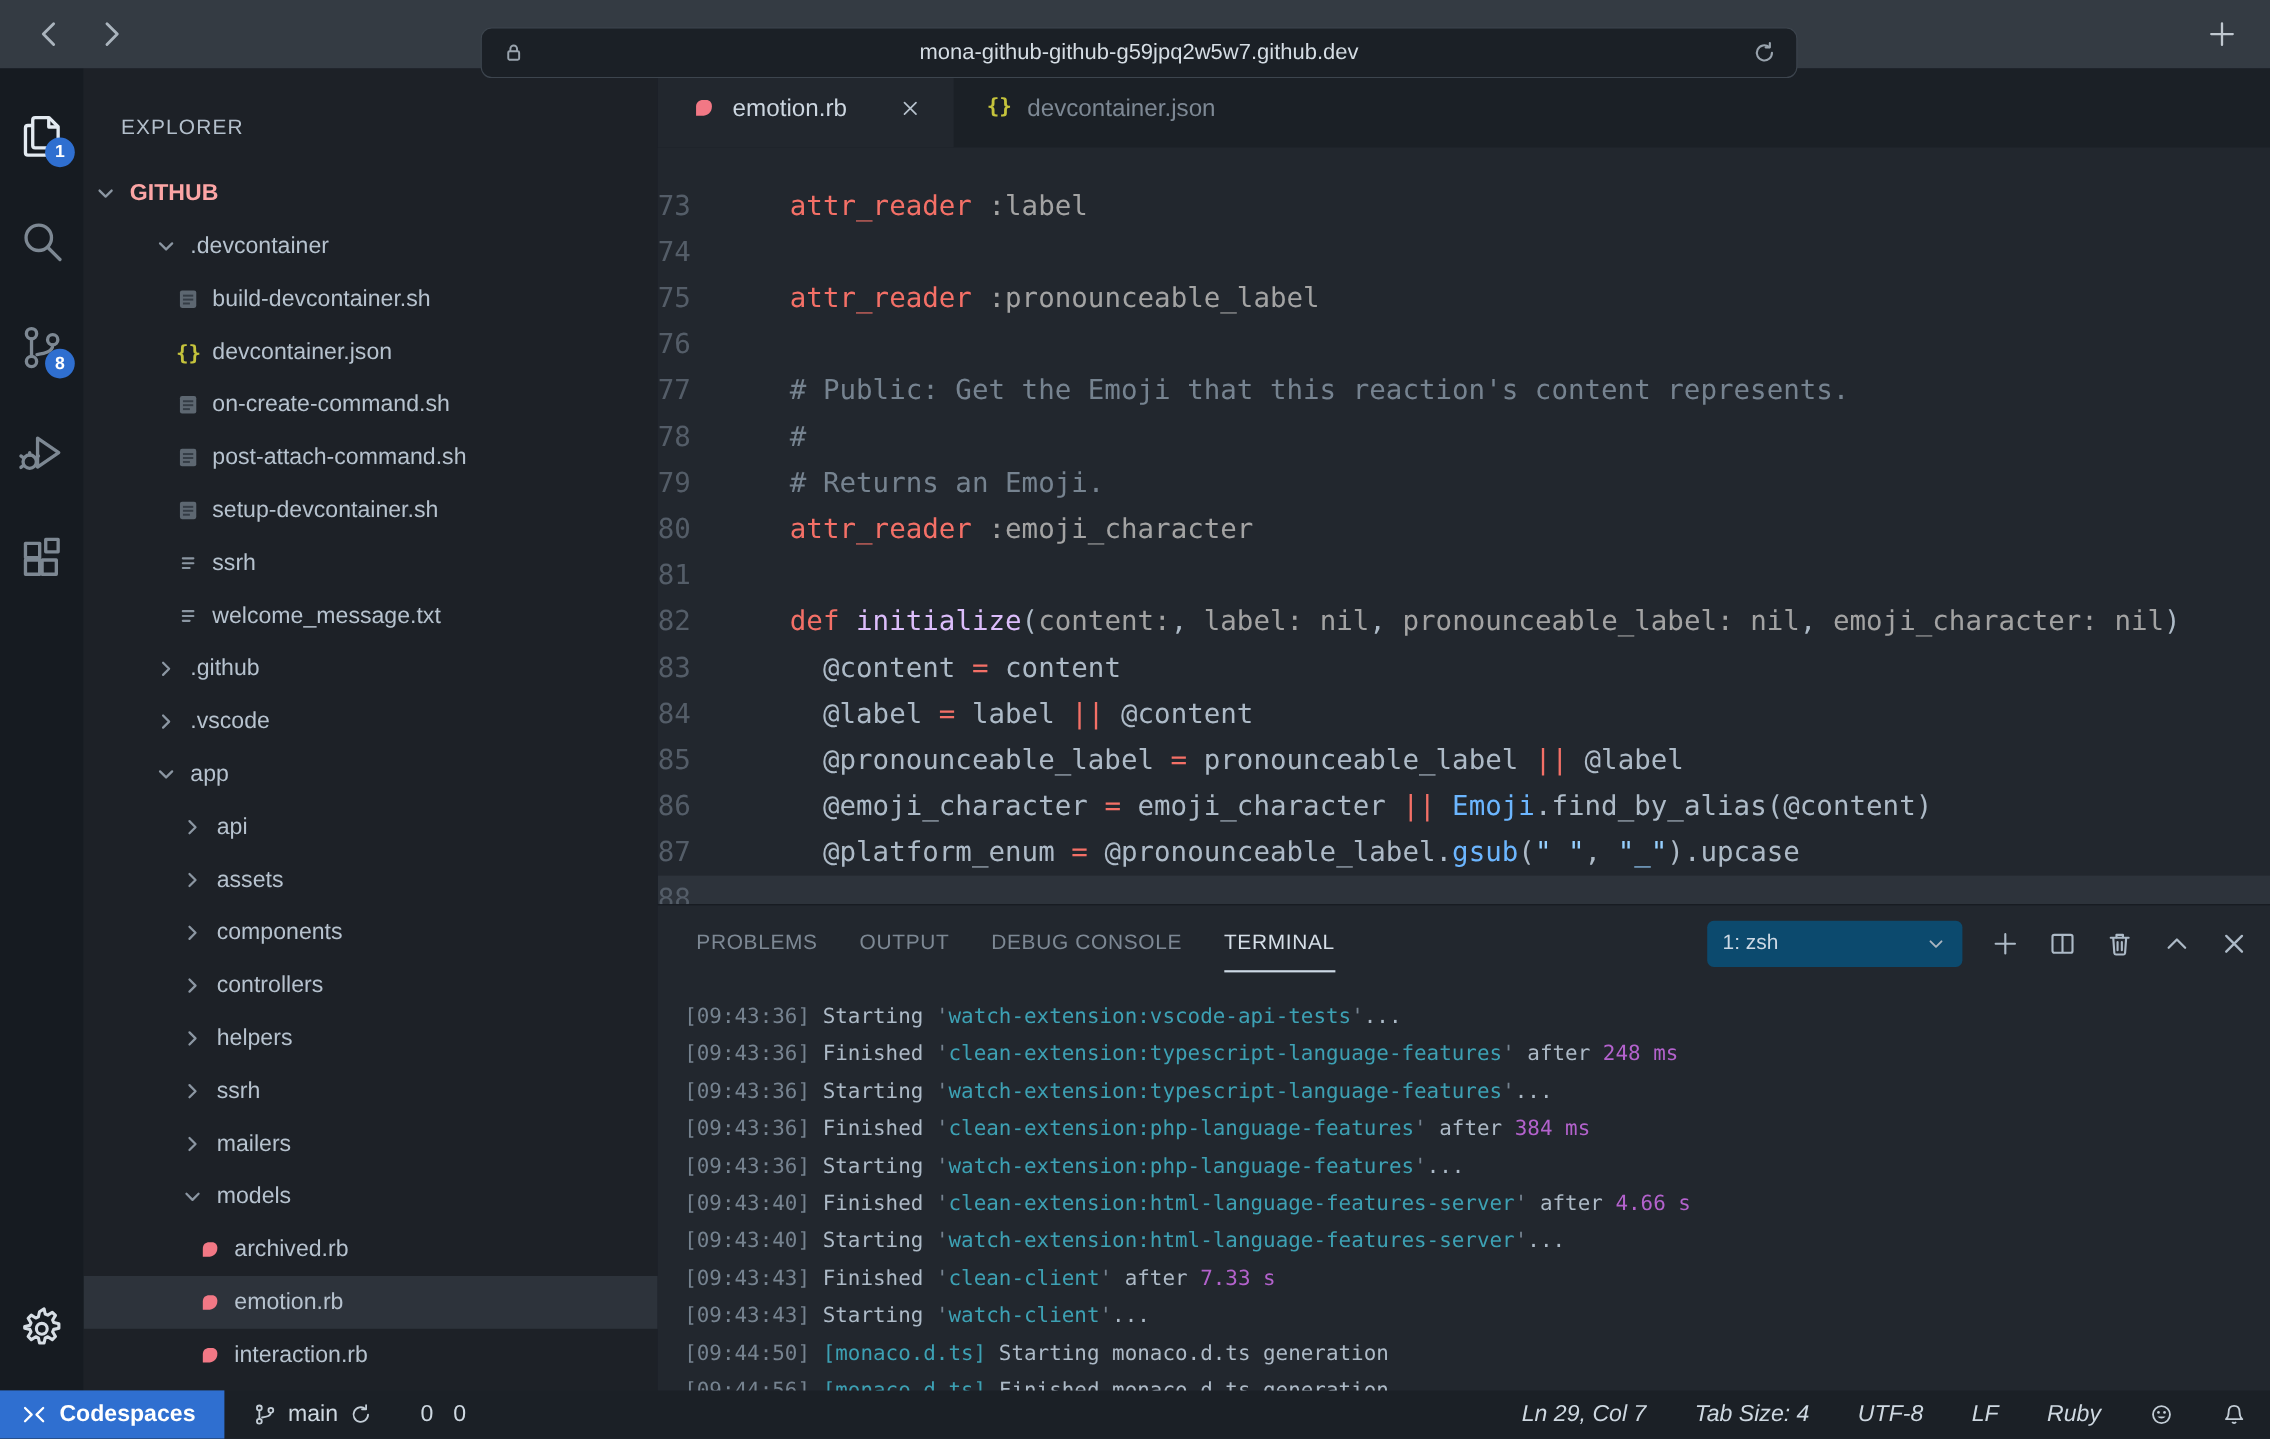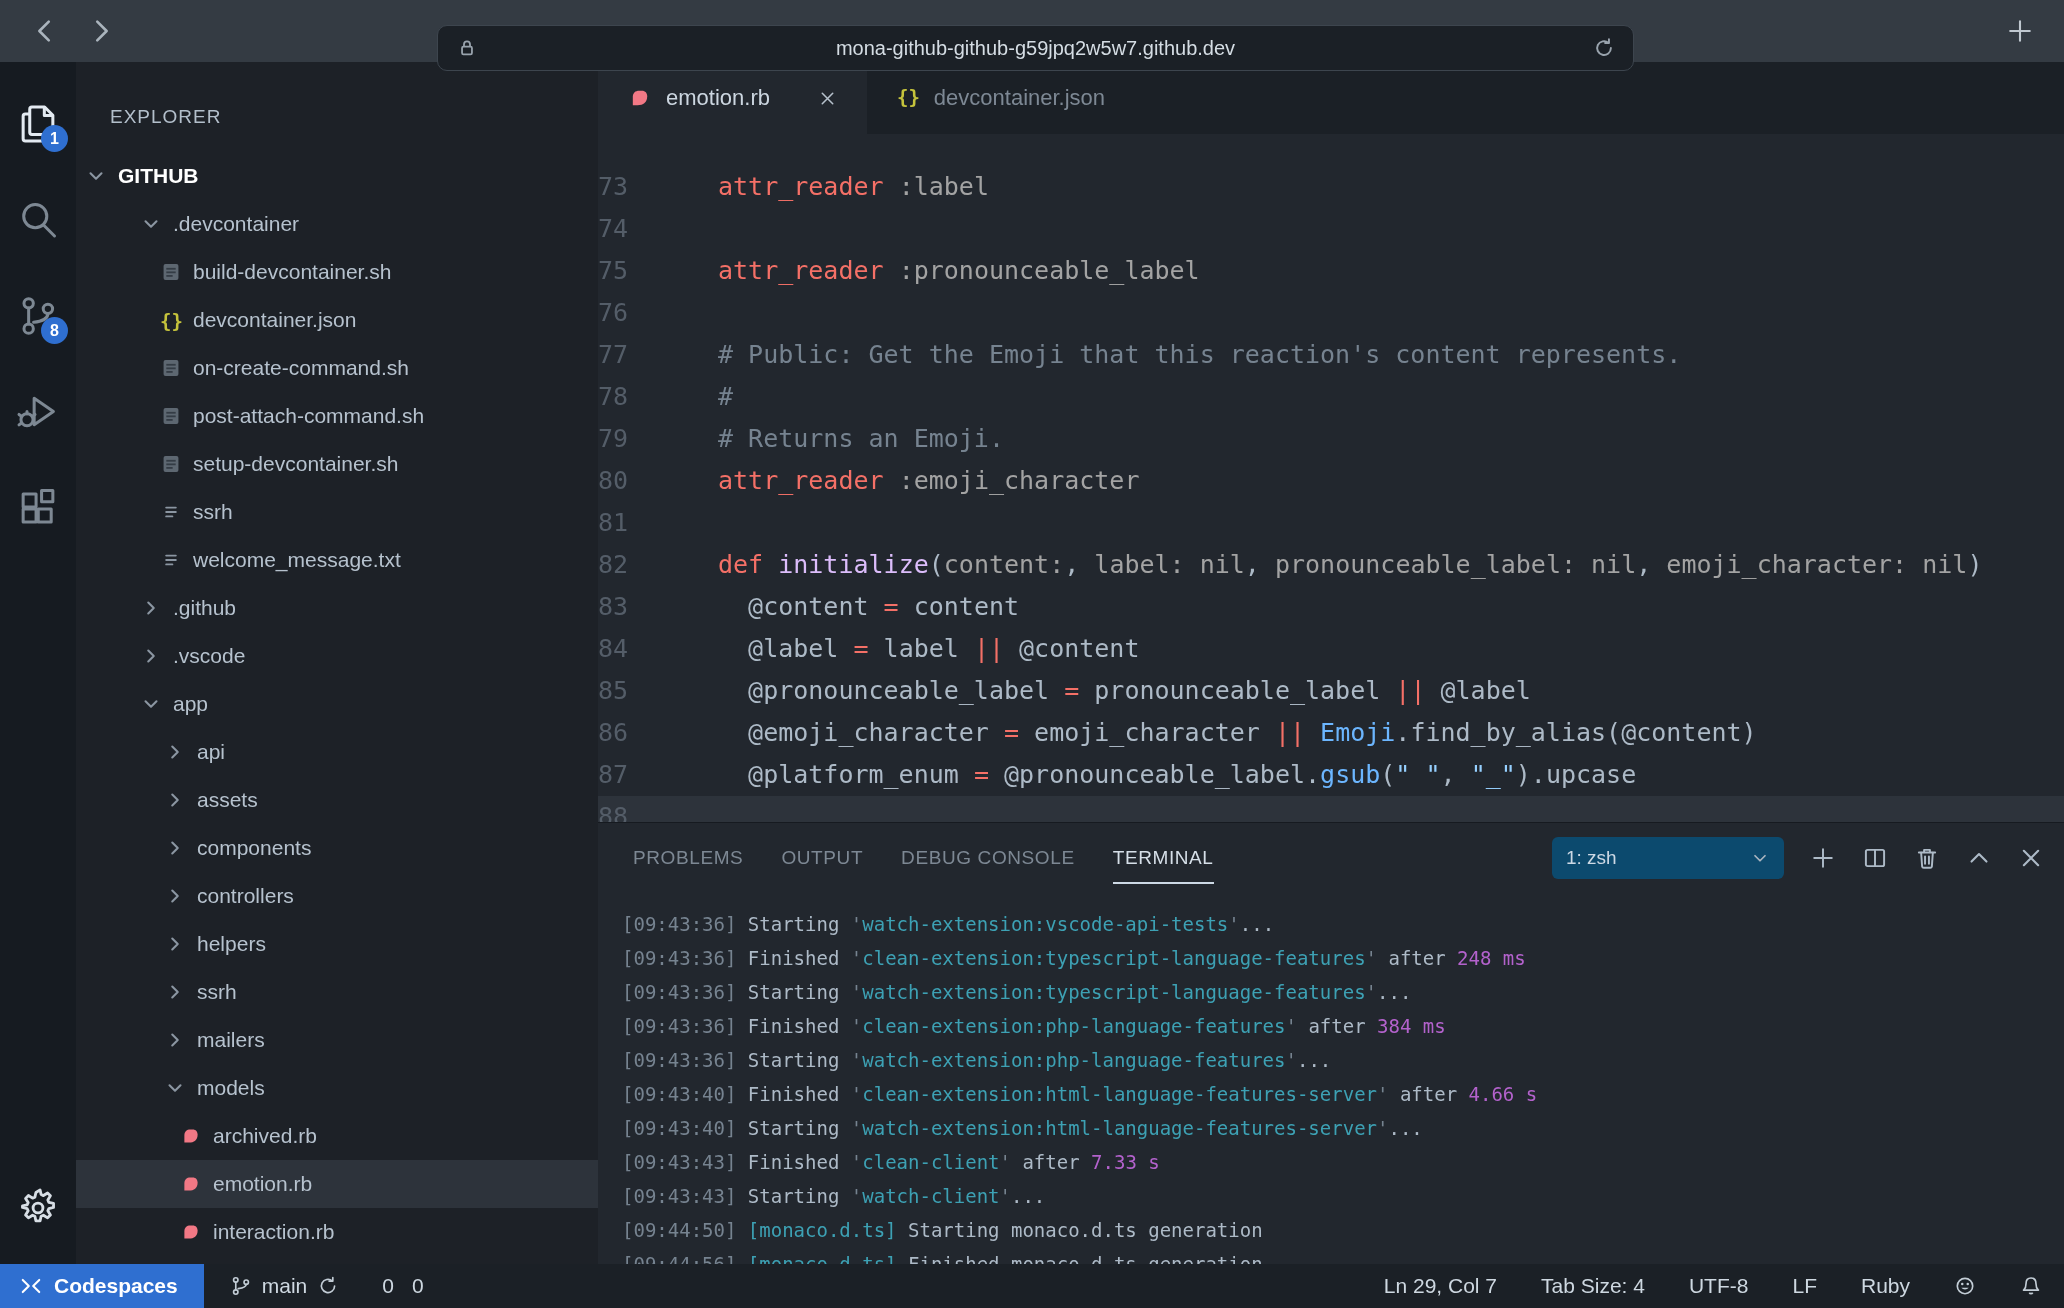--- a/index.html
+++ b/index.html
@@ -34,21 +34,21 @@
   .act-gear { margin-top:auto; color:#d7dee5; width:44px; height:44px; }
 
   .sidebar { width:522px; background:#1d2127; overflow:hidden; }
   .sidebar-title { padding:44px 0 0 34px; font-size:19px; letter-spacing:1px; color:#b3bfcb; }
   .tree { margin-top:24px; }
   .tree-row { height:48px; display:flex; align-items:center; font-size:21px;
               color:#b6c2ce; white-space:nowrap; }
   .tree-row.selected { background:#2d333b; }
   .tree-row .twisty { width:22px; height:22px; color:#8b96a2; margin-right:11px; flex:none; }
   .tree-row .ficon { width:22px; height:22px; margin-right:11px; flex:none; }
-  .tree-row.root { font-weight:700; color:#ffffff; }
+  .tree-row.root { font-weight:700; color:#fca5a5; }
   .json-ic { font-family:"DejaVu Sans Mono",monospace; font-size:19px; font-weight:700;
              color:#c5c33c; line-height:22px; }
 
   .editor-col { flex:1; min-width:0; display:flex; flex-direction:column; background:#22272e; }
 
   
   .tab-bar { height:72px; background:#1b2026; display:flex; flex:none; }
   .tab { display:flex; align-items:center; padding:0 30px; gap:14px; font-size:22px; }
   .tab.active { background:#22272e; color:#ccd6e0; }
   .tab.inactive { color:#7d8894; }
@@ -90,21 +90,21 @@
 
   
   .status-bar { height:44px; background:#1b2026; display:flex; align-items:center;
                 font-size:21px; color:#ced8e1; }
   .sb-codespaces { height:100%; background:#2f6fd0; color:#fff; display:flex;
                    align-items:center; gap:12px; padding:0 26px 0 20px; font-weight:600; }
   .sb-codespaces svg { width:22px; height:22px; }
   .sb-item { display:flex; align-items:center; gap:10px; }
   .sb-item svg { width:22px; height:22px; color:#c3cdd6; }
   .sb-left { display:flex; align-items:center; gap:34px; margin-left:26px; }
-  .sb-right { margin-left:auto; display:flex; align-items:center; gap:44px; padding-right:22px; }
+  .sb-right { margin-left:auto; display:flex; align-items:center; gap:44px; padding-right:22px;font-style:italic; }
   .sb-problems { display:flex; align-items:center; gap:9px; }
 </style>
 </head>
 <body>
 
 <div class="browser-bar">
   <div class="nav-btn">
     <svg viewBox="0 0 16 16" fill="none" stroke="currentColor" stroke-width="1.4" stroke-linecap="round" stroke-linejoin="round">
         <path d="M10 3 L5 8 L10 13"></path>
       </svg>

